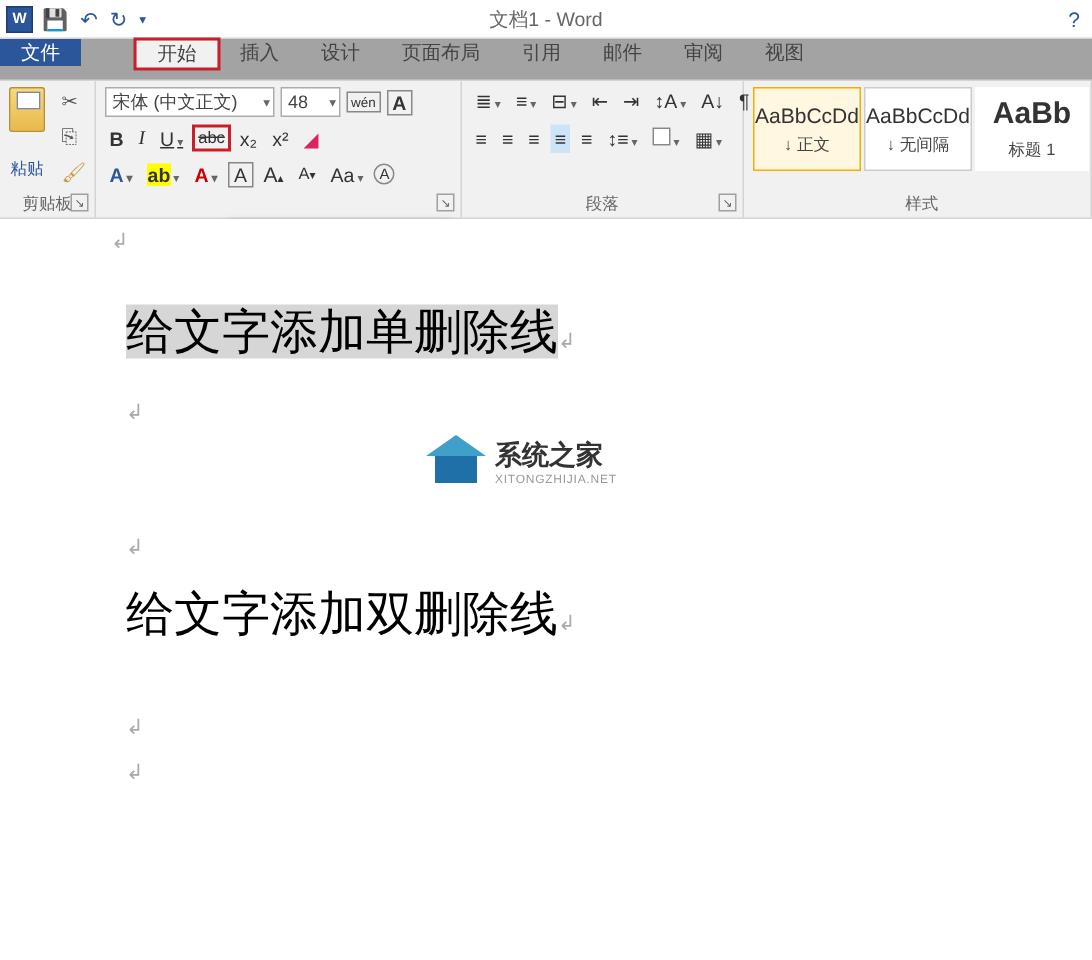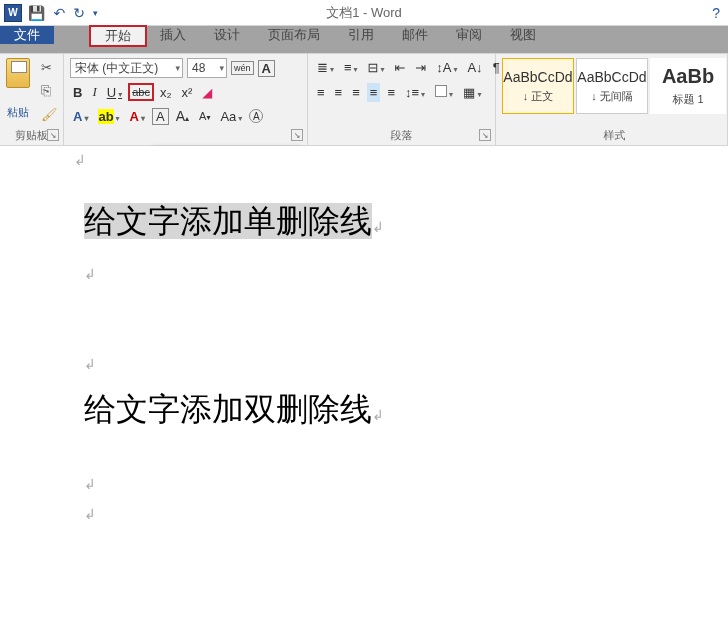--- a/index.html
+++ b/index.html
@@ -186,20 +186,30 @@
   <div class="tooltip">
     <div class="tt-title">删除线</div>
     <div class="tt-body">在文本中间画一条线。</div>
   </div>
   <div class="page">
     <span class="pilcrow" style="position:absolute; left:-10px; top:6px;">↲</span>
     <div style="position:absolute; top:56px; left:0;">
       <span class="doc-text sel">给文字添加单删除线</span><span class="pilcrow">↲</span>
     </div>
     <span class="pilcrow" style="position:absolute; left:0; top:120px;">↲</span>
+    <div class="logo">
+      <div class="ic">
+          <div class="roof"></div>
+          <div class="wall"></div>
+        </div>
+      <div class="txt">
+        <div class="cn">系统之家</div>
+        <div class="en">XITONGZHIJIA.NET</div>
+      </div>
+    </div>
     <span class="pilcrow" style="position:absolute; left:0; top:210px;">↲</span>
     <div style="position:absolute; top:244px; left:0;">
       <span class="doc-text">给文字添加双删除线</span><span class="pilcrow">↲</span>
     </div>
     <span class="pilcrow" style="position:absolute; left:0; top:330px;">↲</span>
     <span class="pilcrow" style="position:absolute; left:0; top:360px;">↲</span>
   </div>
 </div>
 
 </body></html>

